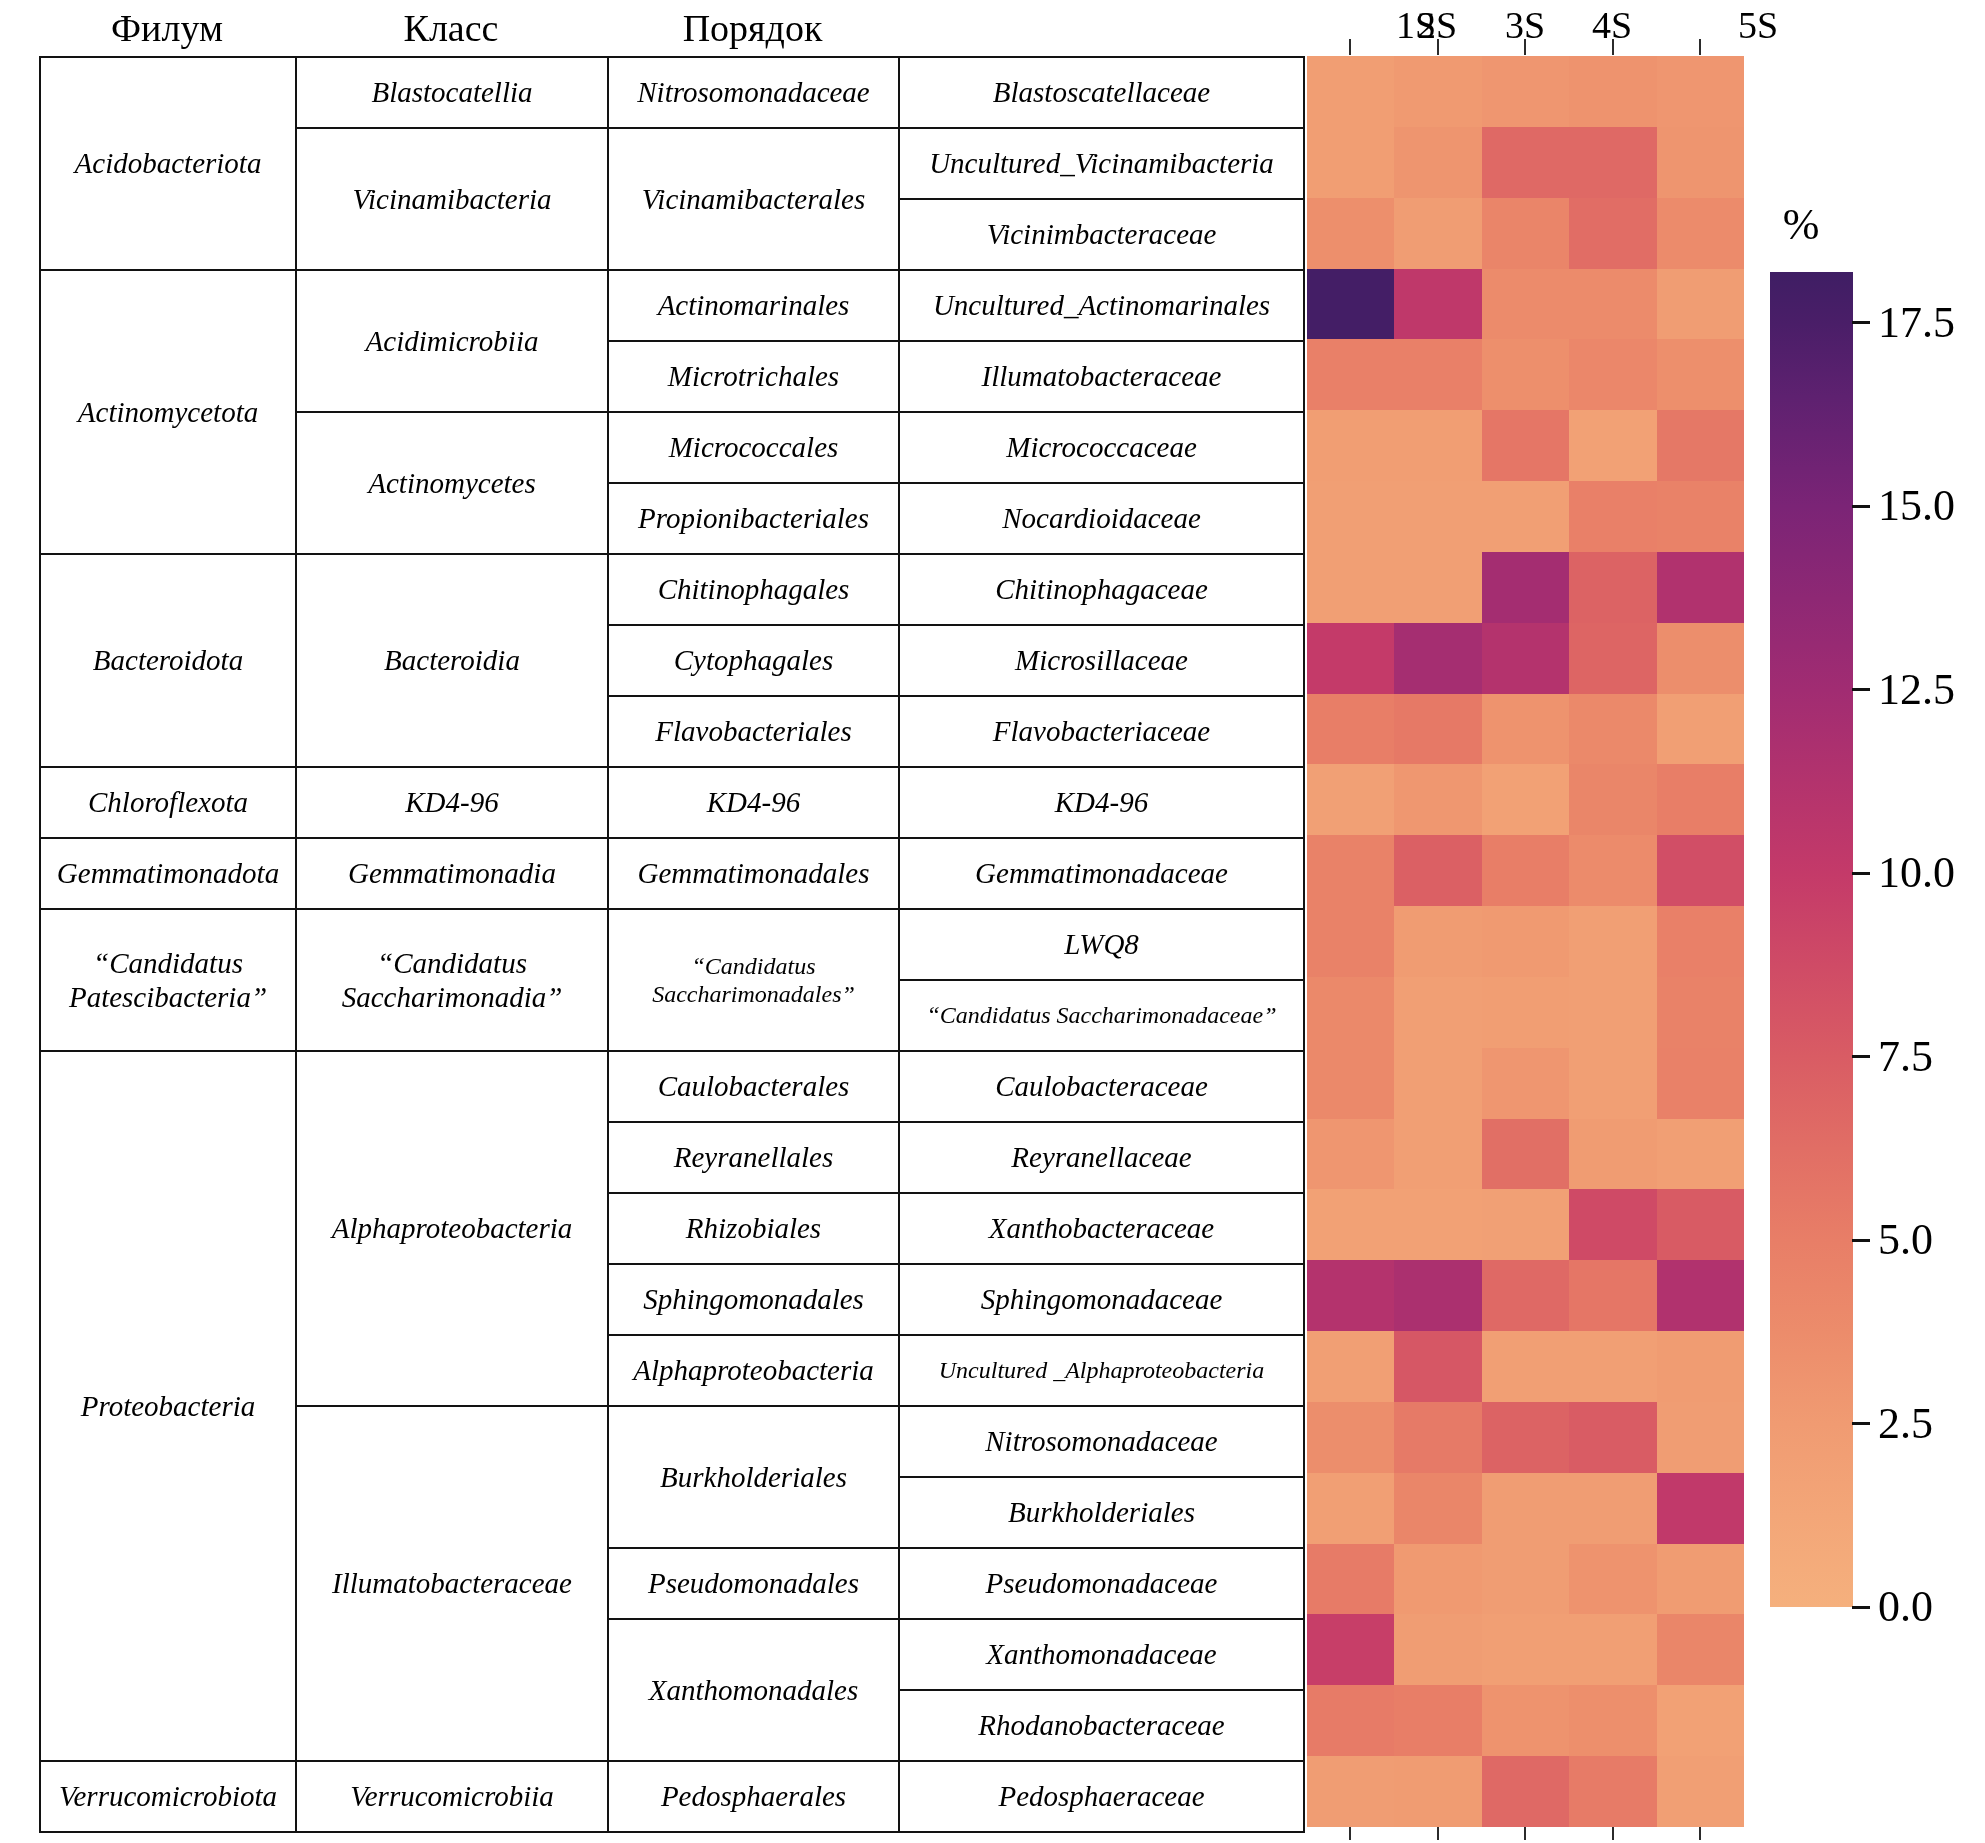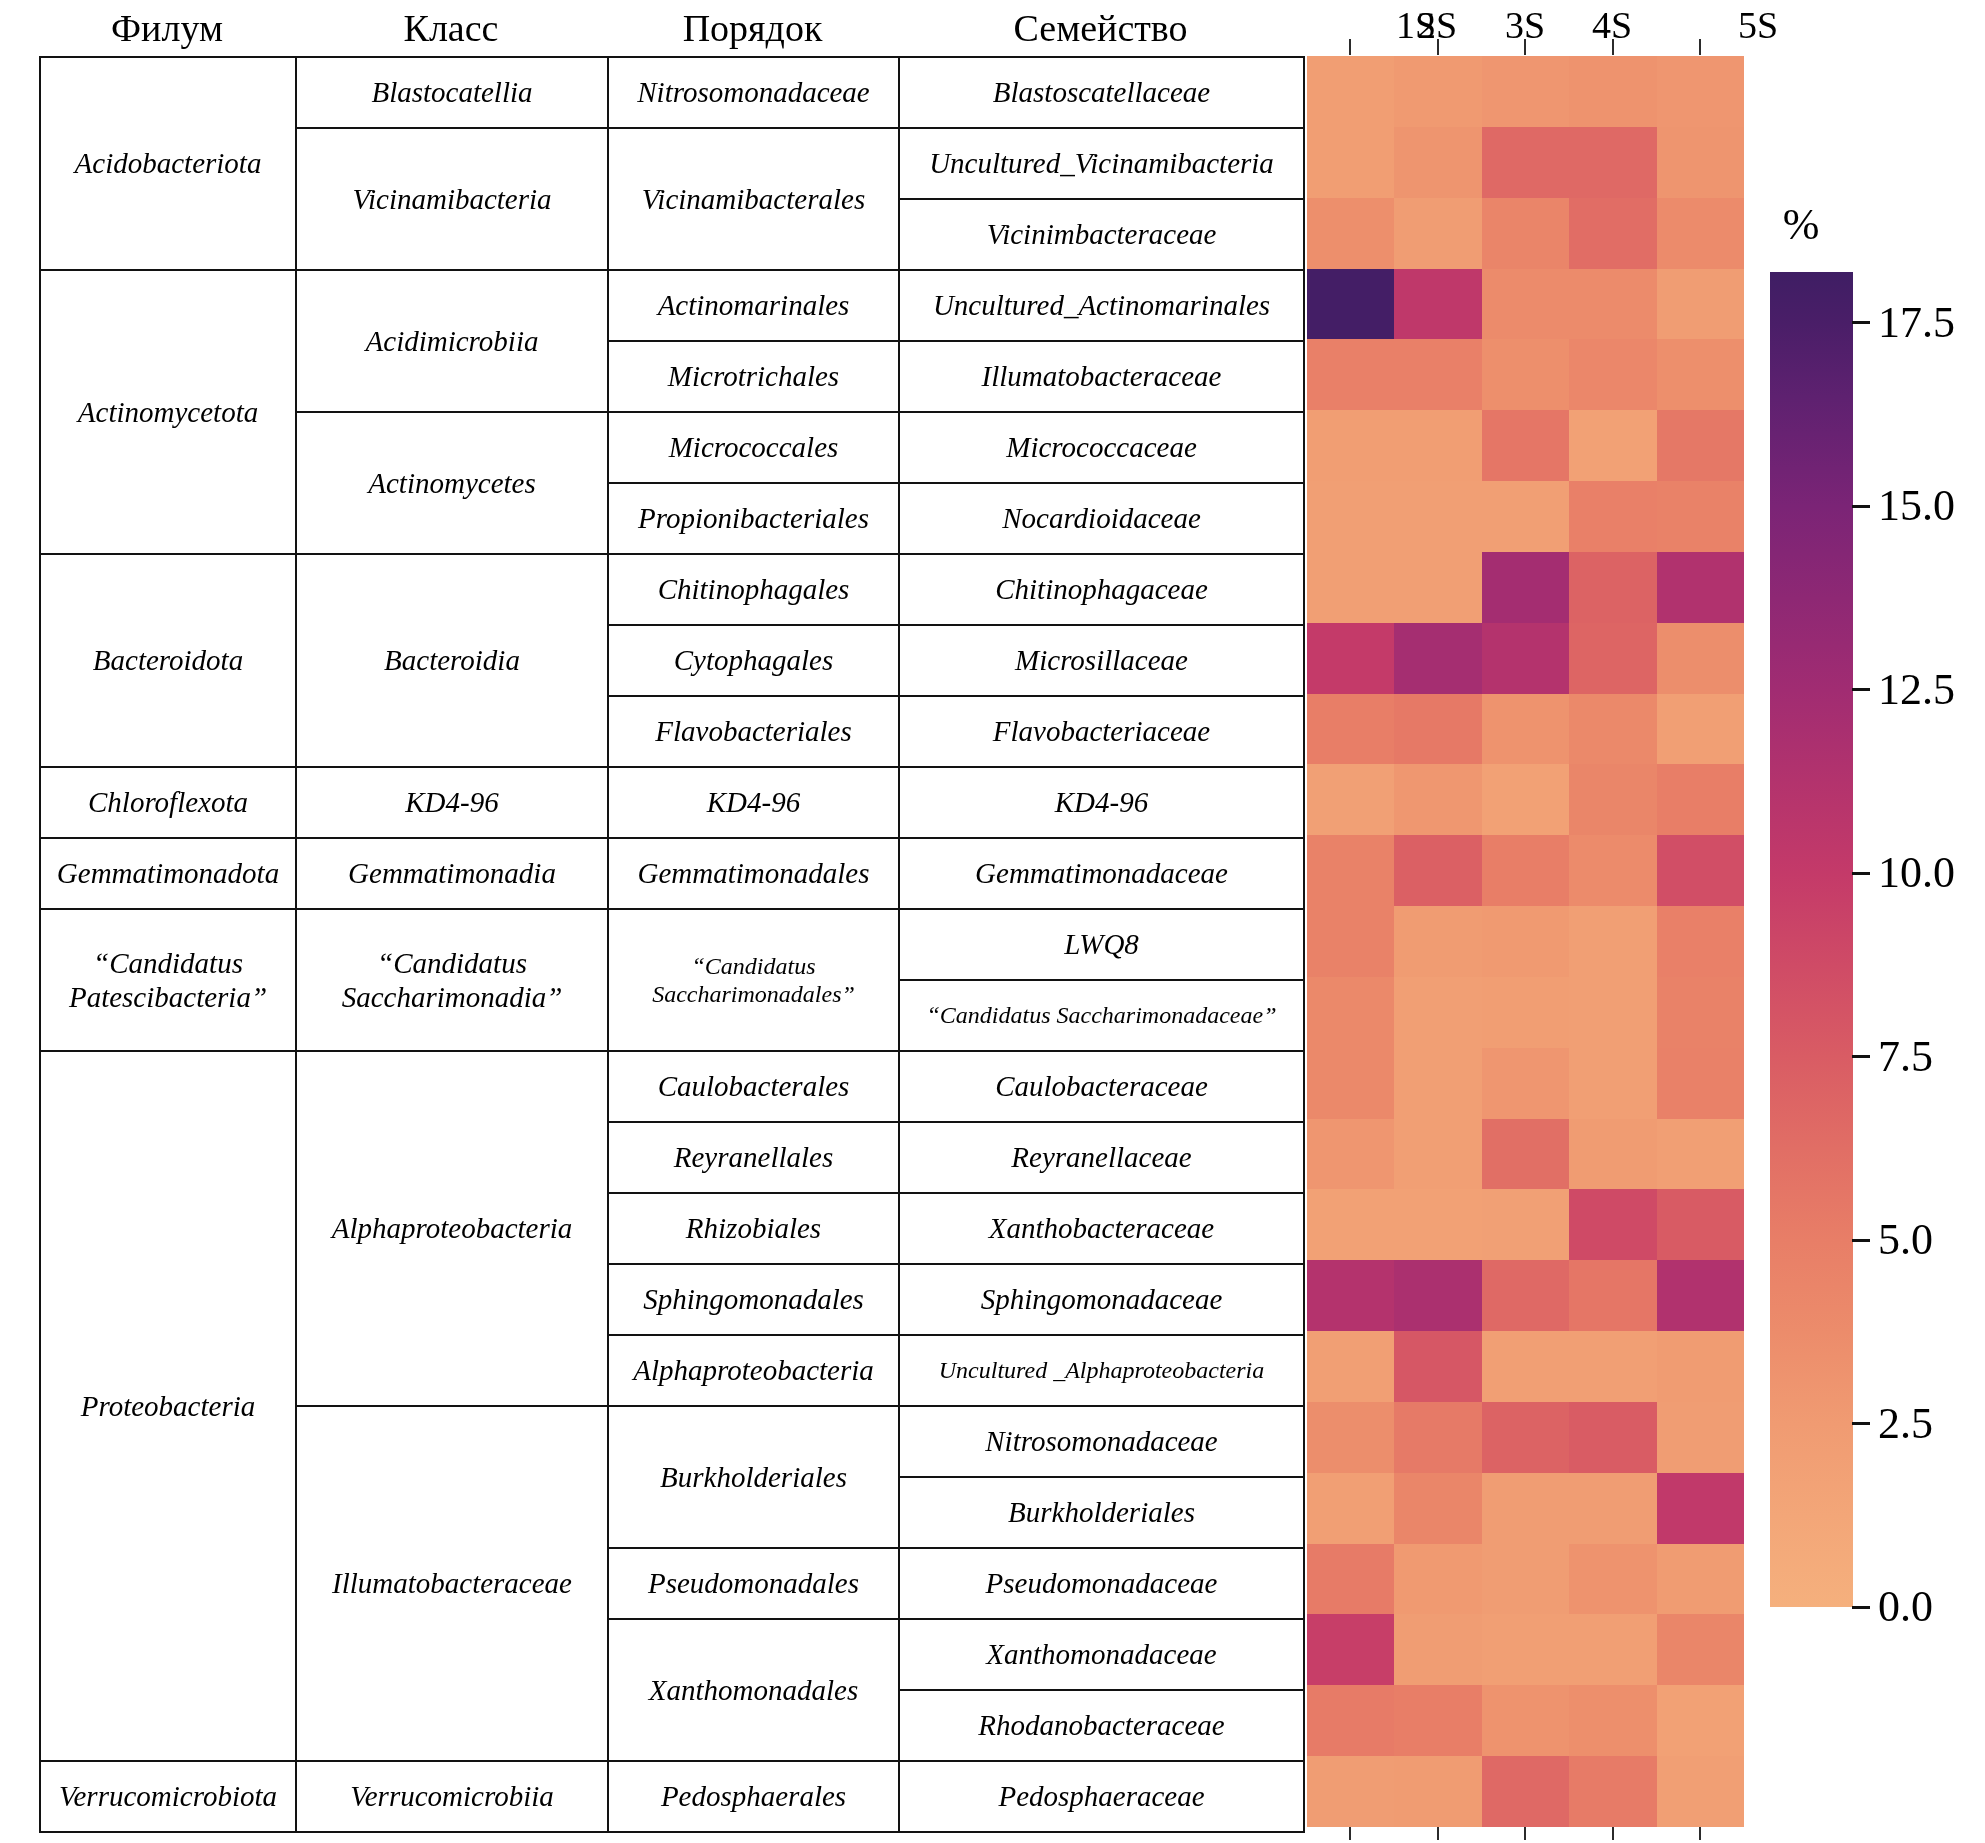--- a/index.html
+++ b/index.html
@@ -27,21 +27,20 @@
        text-align:center;font-size:44px;}
 </style>
 </head>
 <body>
 
 <div id="canvas">
 
   <div class="hdr" style="left:39px;width:256px;">Филум</div>
   <div class="hdr" style="left:295px;width:312px;">Класс</div>
   <div class="hdr" style="left:607px;width:291px;">Порядок</div>
-  <div class="hdr" style="left:898px;width:405px;">Семейство</div>
 
   <div id="sample-headers">
       <div class="sample-label" style="left: 1373px; width: 86px;">1S</div>
       <div class="vtick" style="left: 1349px; top: 39px; height: 16.3px;"></div>
       <div class="vtick" style="left: 1349px; top: 1826px; height: 14.4px;"></div>
       <div class="sample-label" style="left: 1394px; width: 86px;">2S</div>
       <div class="vtick" style="left: 1437px; top: 39px; height: 16.3px;"></div>
       <div class="vtick" style="left: 1437px; top: 1826px; height: 14.4px;"></div>
       <div class="sample-label" style="left: 1482px; width: 86px;">3S</div>
       <div class="vtick" style="left: 1524px; top: 39px; height: 16.3px;"></div>

